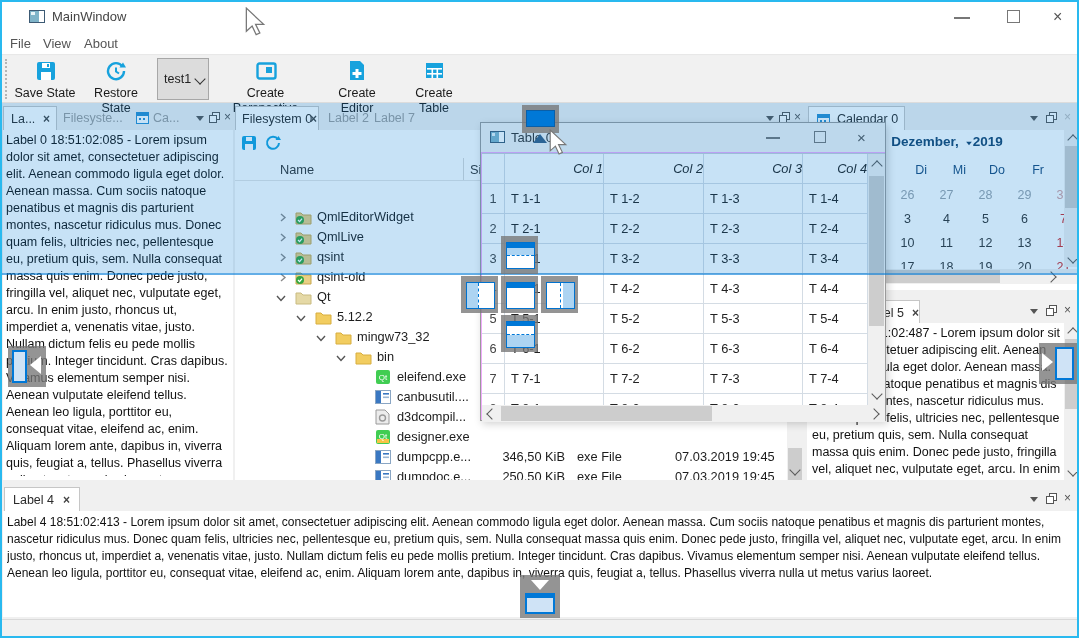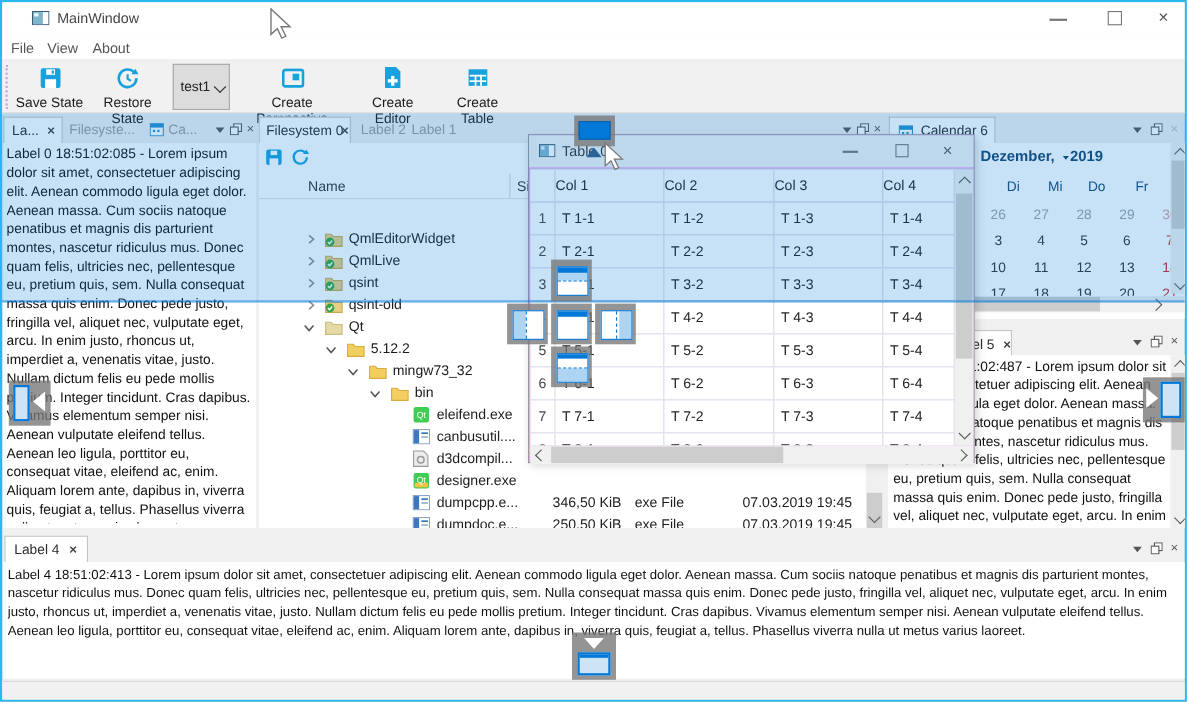--- a/index.html
+++ b/index.html
@@ -34,21 +34,21 @@
   .sb-track{background:#f0f0f0;}
   .sb-thumb{background:#cdcdcd;}
   
   .tree-row{height:20px;line-height:20px;font-size:12.8px;color:#1c1c1c;}
   .hdr{color:#333;font-size:12.8px;}
   
   .twin{border:1px solid #9a9a9a;background:#f0abfc;box-shadow:2px 3px 8px rgba(0,0,0,0.18);}
   .twin-title{background:#f2f2f2;}
   .tcell{border-right:1px solid #d4dce4;border-bottom:1px solid #d4dce4;font-size:12.8px;line-height:29px;
     padding-left:6px;overflow:hidden;background:#fff;}
-  .thead{text-align:left;padding-left:0;}
+  .thead{text-align:right;padding-left:0;font-style:italic;}
   .tnum{text-align:center;padding-left:0;color:#444;}
   
   .cal-day{font-size:12.5px;color:#1a4a7a;text-align:right;}
   .cal-num{font-size:12.5px;color:#333;text-align:center;}
   .cal-num.dim{color:#9aa2aa;}
   .cal-num.red{color:#d02b2b;}
   .cal-num.dimred{color:#d4a0a0;}
   
   .drop-overlay{left:0;top:101px;width:1079px;height:172px;background:rgba(0,122,216,0.22);
     border-bottom:2px solid rgba(0,122,216,0.5);z-index:40;}
@@ -163,21 +163,21 @@
       <div class="abs lorem" style="left:3px;top:2px;width:224px;height:344px;overflow:hidden">Label 0 18:51:02:085 - Lorem ipsum dolor sit amet, consectetuer adipiscing elit. Aenean commodo ligula eget dolor. Aenean massa. Cum sociis natoque penatibus et magnis dis parturient montes, nascetur ridiculus mus. Donec quam felis, ultricies nec, pellentesque eu, pretium quis, sem. Nulla consequat massa quis enim. Donec pede justo, fringilla vel, aliquet nec, vulputate eget, arcu. In enim justo, rhoncus ut, imperdiet a, venenatis vitae, justo. Nullam dictum felis eu pede mollis pretium. Integer tincidunt. Cras dapibus. Vivamus elementum semper nisi. Aenean vulputate eleifend tellus. Aenean leo ligula, porttitor eu, consequat vitae, eleifend ac, enim. Aliquam lorem ante, dapibus in, viverra quis, feugiat a, tellus. Phasellus viverra nulla ut metus varius laoreet.</div>
     </div>
   </div>
 
   <div class="abs" style="left:233px;top:101px;width:568px;height:377px;overflow:hidden">
     <div class="abs tab-active" style="left:0;top:3px;width:84px">
       <span class="abs tabbar-text tab-label txt" style="left:6px">Filesystem 0</span>
       <span class="abs tab-close" style="left:68px;top:5px">×</span>
     </div>
     <div class="abs tabbar-text tab-inactive txt" style="left:93px;top:3px">Label 2</div>
-    <div class="abs tabbar-text tab-inactive txt" style="left:139px;top:3px">Label 1</div>
+    <div class="abs tabbar-text tab-inactive txt" style="left:139px;top:3px">Label 7</div>
     <div class="abs dockbtn-tri" style="left:531px;top:13px"></div>
     <svg class="abs" style="left:544px;top:9px" width="11" height="11">
       <rect x="3.5" y="0.5" width="7" height="7" fill="#fff" stroke="#555"></rect>
         <rect x="0.5" y="3.5" width="7" height="7" fill="#fff" stroke="#555"></rect>
     </svg>
     <div class="abs dockbtn-x" style="left:559px;top:8px">×</div>
 
     <div class="abs panel-bg" style="left:0;top:27px;width:568px;height:350px">
 
       <svg class="abs" style="left:6px;top:5px" width="16" height="16">
@@ -339,21 +339,21 @@
   </div>
 
   <div class="abs" style="left:805px;top:101px;width:274px;height:192px;overflow:hidden">
     <div class="abs tab-active" style="left:1px;top:3px;width:97px">
       <svg class="abs" style="left:8px;top:6px" width="13" height="13">
         <rect x="0.5" y="1.5" width="12" height="11" fill="#fff" stroke="#2a8fd0"></rect>
         <rect x="0.5" y="1.5" width="12" height="3.5" fill="#2a8fd0"></rect>
         <rect x="3" y="7" width="2" height="2" fill="#2a8fd0"></rect>
           <rect x="7" y="7" width="2" height="2" fill="#2a8fd0"></rect>
       </svg>
-      <span class="abs tabbar-text tab-label txt" style="left:28px">Calendar 6</span>
+      <span class="abs tabbar-text tab-label txt" style="left:28px">Calendar 0</span>
     </div>
     <div class="abs dockbtn-tri" style="left:223px;top:13px"></div>
     <svg class="abs" style="left:239px;top:9px" width="11" height="11">
       <rect x="3.5" y="0.5" width="7" height="7" fill="#fff" stroke="#555"></rect>
         <rect x="0.5" y="3.5" width="7" height="7" fill="#fff" stroke="#555"></rect>
     </svg>
     <div class="abs dockbtn-x dim" style="left:257px;top:8px">×</div>
 
     <div class="abs panel-bg" style="left:0;top:27px;width:274px;height:160px">
       <div class="abs" style="left:60px;top:4px;width:160px;text-align:center;font-weight:bold;color:#16446e;font-size:13.5px">

